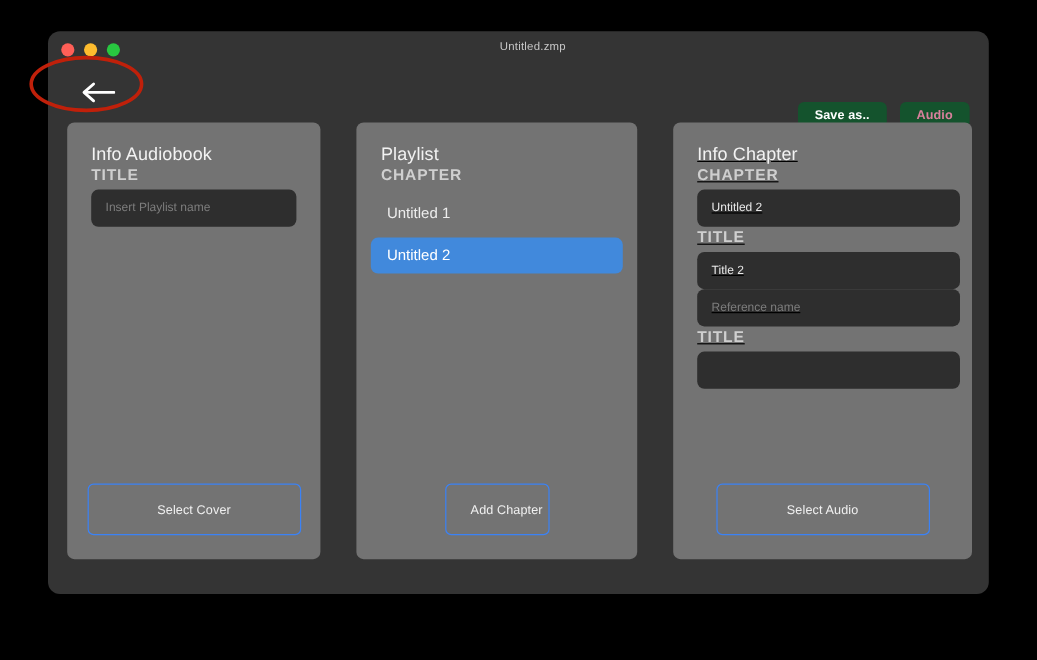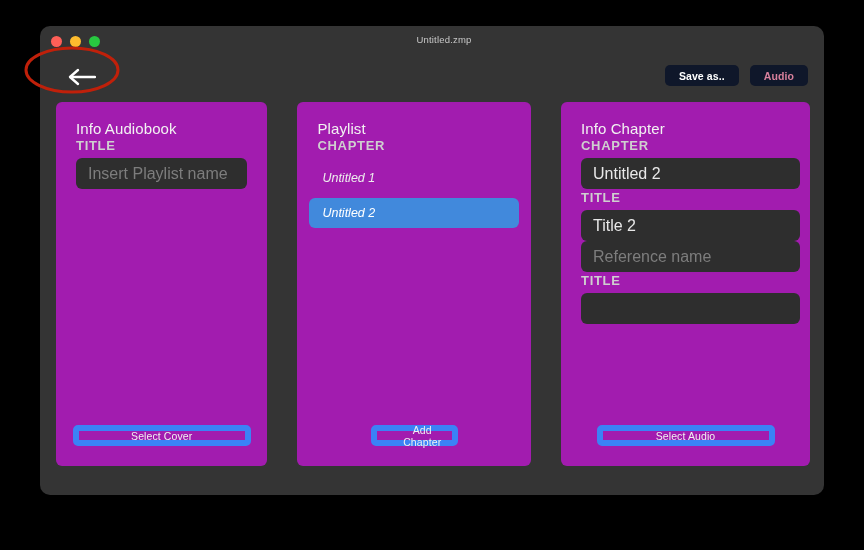--- a/index.html
+++ b/index.html
@@ -94,50 +94,51 @@
     gap: 11px;
   }
   .btn-pill {
     border: none;
     border-radius: 5px;
     height: 21px;
     padding: 0 14px;
     font-size: 10.5px;
     font-weight: bold;
     font-family: "Liberation Sans", sans-serif;
-    background: #0f172a;
+    background: #14532d;
     color: #ffffff;
     cursor: pointer;
     letter-spacing: 0.1px;
+    margin-top: 20px;
   }
   .btn-pill.disabled {
     color: #d8809c;
     cursor: default;
   }
 
   
   .panels {
     position: absolute;
     left: 16px;
     top: 76px;
     right: 14px;
     height: 364px;
     display: flex;
     gap: 30px;
   }
 
   .panel {
-    background: #a21caf;
+    background: #737373;
     border-radius: 6px;
     position: relative;
     padding: 18px 20px 0 20px;
   }
   .panel.left   { width: 224px; }
   .panel.middle { width: 249px; padding-left: 12px; padding-right: 12px; }
-  .panel.right  { width: 249px; padding-left: 12px; padding-right: 12px; }
+  .panel.right  { width: 249px; padding-left: 12px; padding-right: 12px; text-decoration: underline; }
 
   .panel-title {
     font-size: 15px;
     color: #f2f2f2;
     font-weight: normal;
     letter-spacing: 0.1px;
   }
   .panel.middle .panel-title,
   .panel.right  .panel-title { margin-left: 8px; }
 
@@ -152,21 +153,21 @@
   .panel.middle .field-label,
   .panel.right  .field-label { margin-left: 8px; }
 
   .input {
     background: #2e2e2e;
     border: none;
     border-radius: 6px;
     height: 31px;
     width: 100%;
     padding: 0 12px;
-    font-size: 16px;
+    font-size: 10px;
     color: #e8e8e8;
     font-family: "Liberation Sans", sans-serif;
     outline: none;
     display: flex;
     align-items: center;
   }
   .input.placeholder { color: #7d7d7d; }
   .panel.right .input { width: 219px; margin-left: 8px; }
 
   
@@ -178,42 +179,41 @@
   }
   .chapter-item {
     height: 30px;
     display: flex;
     align-items: center;
     padding: 0 13px;
     font-size: 12.5px;
     color: #ededed;
     border-radius: 6px;
     cursor: pointer;
-    font-style: italic;
   }
   .chapter-item.selected {
     background: #4189dc;
     color: #ffffff;
   }
 
   
   .panel-footer {
     position: absolute;
     left: 0;
     right: 0;
     bottom: 20px;
     display: flex;
     justify-content: center;
     gap: 16px;
   }
   .btn-outline {
     background: transparent;
-    border: 6px solid #3b82f6;
+    border: 1px solid #3b82f6;
     border-radius: 5px;
-    height: 21px;
+    height: 43px;
     font-size: 10.5px;
     color: #f0f0f0;
     font-family: "Liberation Sans", sans-serif;
     cursor: pointer;
     display: flex;
     align-items: center;
     justify-content: center;
     letter-spacing: 0.1px;
   }
   .panel.left   .btn-outline { width: 178px; }

